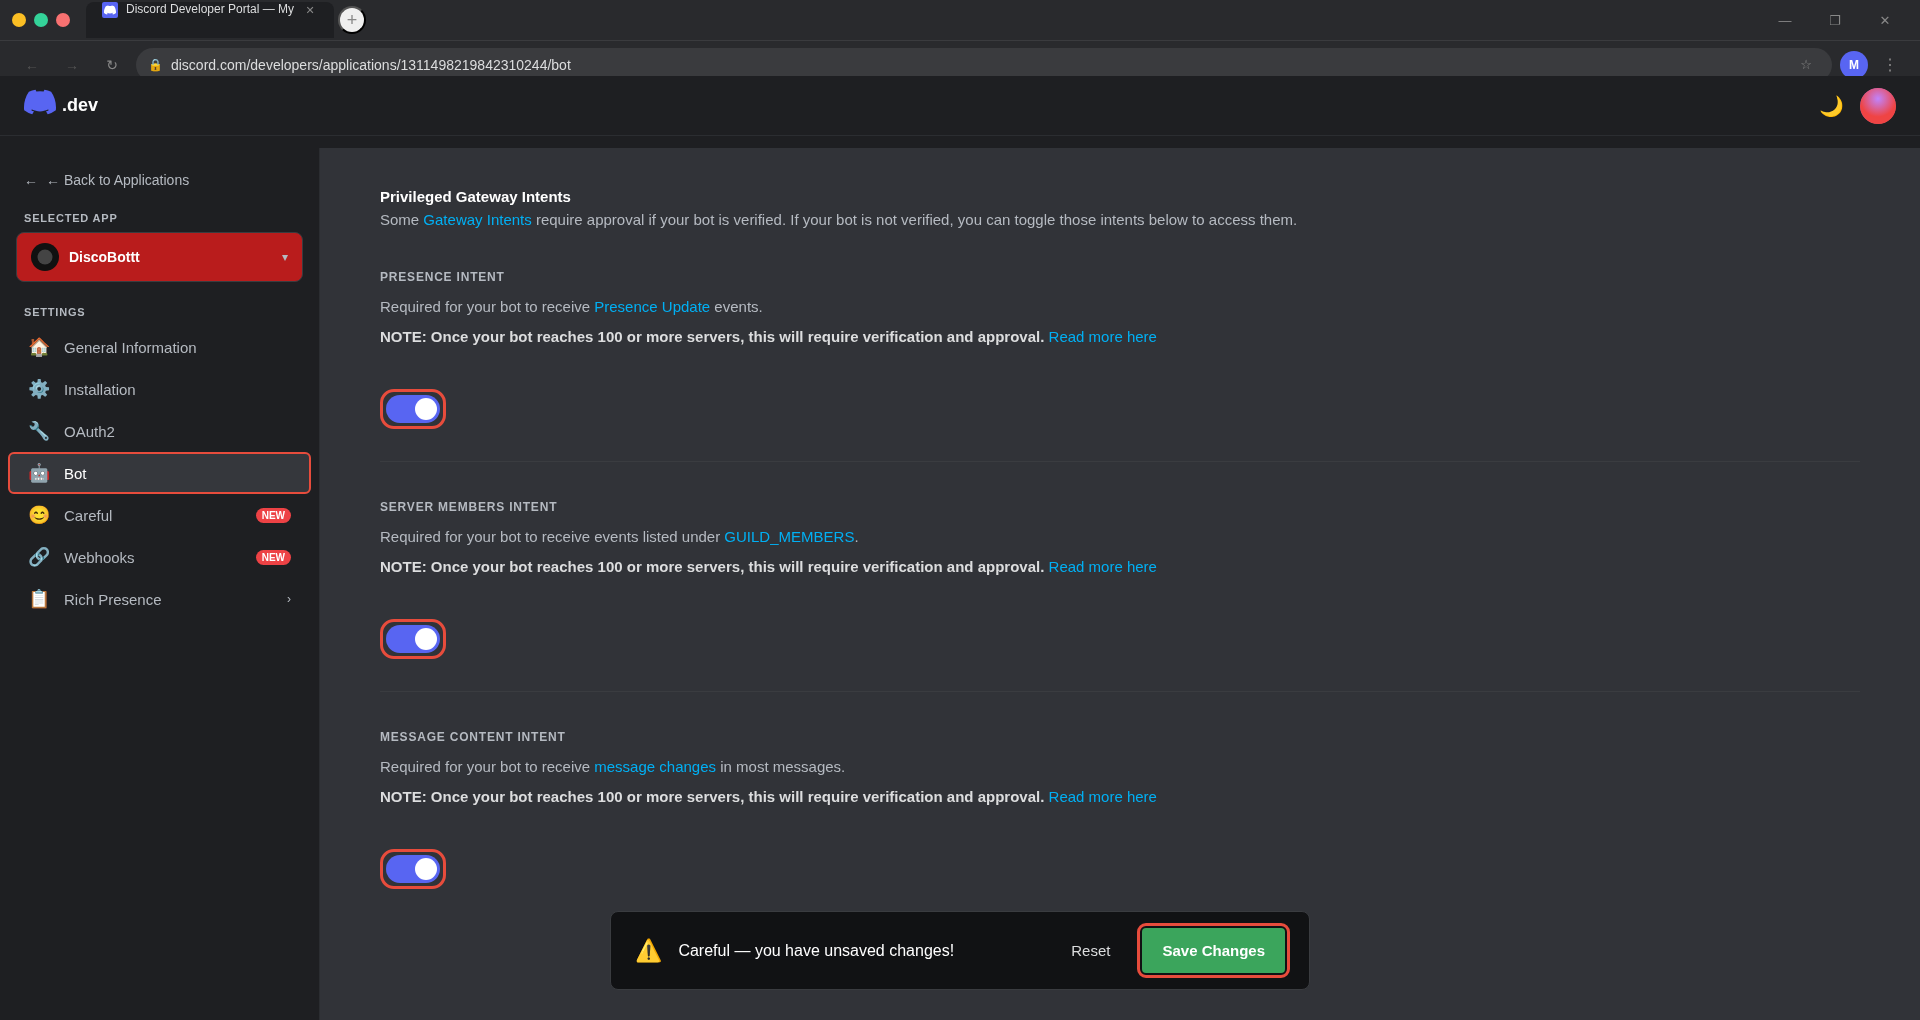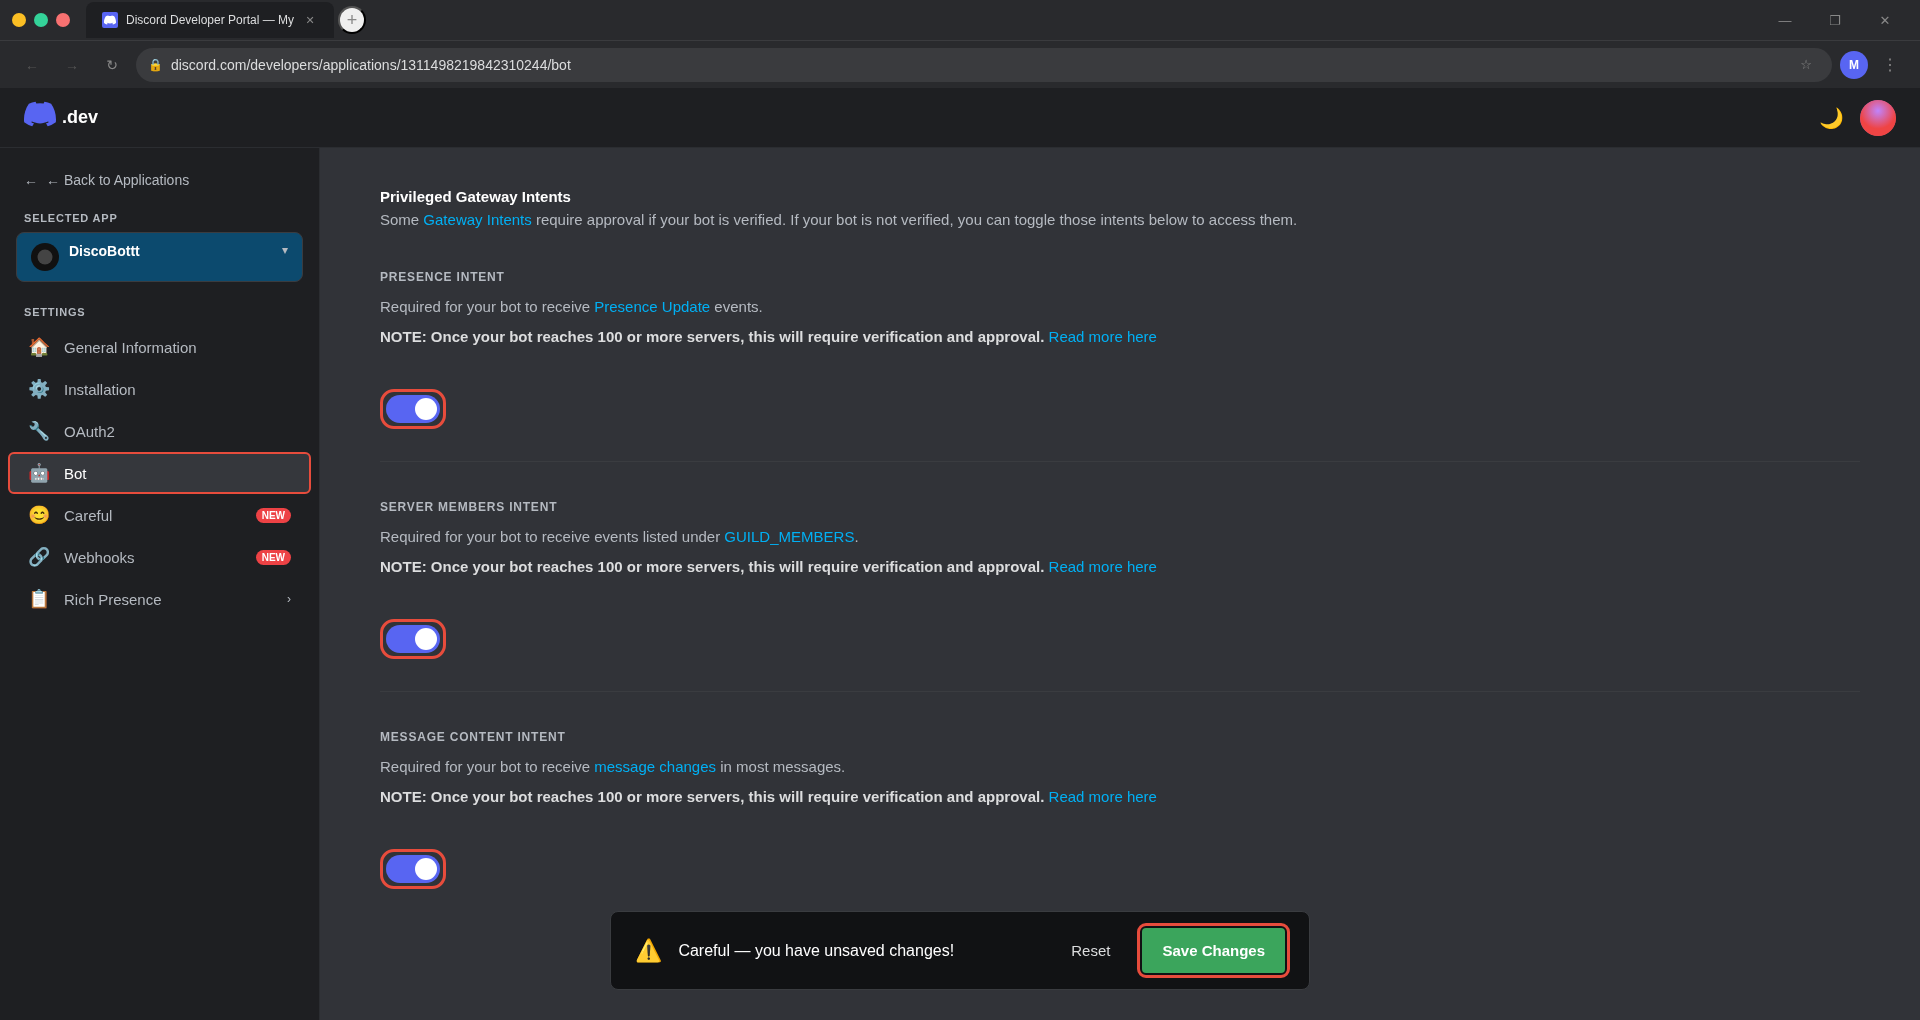--- a/index.html
+++ b/index.html
@@ -7,21 +7,21 @@
 
     
     .browser-chrome { background: #292a2d; flex-shrink: 0; }
     .browser-titlebar { display: flex; align-items: center; height: 40px; padding: 0 12px; gap: 8px; }
     .browser-controls { display: flex; gap: 8px; align-items: center; }
     .browser-btn { width: 14px; height: 14px; border-radius: 50%; border: none; cursor: pointer; font-size: 10px; display: flex; align-items: center; justify-content: center; color: transparent; }
     .browser-btn.minimize { background: #fbbf24; }
     .browser-btn.maximize { background: #34d399; }
     .browser-btn.close { background: #f87171; }
     .browser-tabs { display: flex; align-items: center; flex: 1; gap: 4px; margin-left: 8px; }
-    .browser-tab { display: flex; align-items: center; gap: 8px; background: #3c3d40; border-radius: 8px 8px 0 0; padding: 0 16px; height: 36px; min-width: 200px; max-width: 280px; }
+    .browser-tab { display: flex; align-items: flex-start; gap: 8px; background: #3c3d40; border-radius: 8px 8px 0 0; padding: 0 16px; height: 36px; min-width: 200px; max-width: 280px; }
     .browser-tab.active { background: #1e1f22; }
     .tab-favicon { width: 16px; height: 16px; border-radius: 2px; background: #5865f2; display: flex; align-items: center; justify-content: center; }
     .tab-title { font-size: 12px; color: #dcddde; flex: 1; white-space: nowrap; overflow: hidden; text-overflow: ellipsis; }
     .tab-close { width: 16px; height: 16px; border-radius: 50%; display: flex; align-items: center; justify-content: center; color: #888; font-size: 11px; cursor: pointer; }
     .new-tab-btn { width: 28px; height: 28px; border-radius: 50%; display: flex; align-items: center; justify-content: center; color: #888; font-size: 18px; cursor: pointer; }
     .window-controls { display: flex; gap: 4px; margin-left: auto; }
     .win-btn { width: 46px; height: 32px; display: flex; align-items: center; justify-content: center; color: #888; cursor: pointer; font-size: 13px; }
 
     .browser-navbar { display: flex; align-items: center; height: 48px; padding: 0 16px; gap: 8px; background: #292a2d; border-top: 1px solid #3a3b3e; }
     .nav-btn { width: 32px; height: 32px; border-radius: 50%; display: flex; align-items: center; justify-content: center; color: #888; font-size: 14px; cursor: pointer; }
@@ -31,32 +31,32 @@
     .address-text { font-size: 14px; color: #dcddde; flex: 1; }
     .address-actions { display: flex; gap: 4px; }
     .addr-action-btn { width: 28px; height: 28px; display: flex; align-items: center; justify-content: center; color: #888; cursor: pointer; font-size: 13px; }
     .profile-btn { width: 28px; height: 28px; border-radius: 50%; background: #5865f2; display: flex; align-items: center; justify-content: center; color: #fff; font-size: 12px; font-weight: bold; cursor: pointer; overflow: hidden; }
     .more-btn { width: 28px; height: 28px; display: flex; align-items: center; justify-content: center; color: #888; cursor: pointer; font-size: 16px; }
 
     
     .app-container { display: flex; flex: 1; overflow: hidden; }
 
     
-    .app-header { position: absolute; top: 88px; left: 0; right: 0; height: 60px; background: #1e1f22; display: flex; align-items: center; padding: 0 24px; z-index: 10; border-bottom: 1px solid #2b2d31; }
+    .app-header { position: absolute; top: 76px; left: 0; right: 0; height: 60px; background: #1e1f22; display: flex; align-items: center; padding: 0 24px; z-index: 10; border-bottom: 1px solid #2b2d31; }
     .discord-logo { display: flex; align-items: center; gap: 6px; color: #fff; font-weight: 700; font-size: 18px; }
     .discord-logo-icon { color: #5865f2; font-size: 28px; }
     .header-right { margin-left: auto; display: flex; align-items: center; gap: 16px; }
     .moon-btn { color: #888; font-size: 20px; cursor: pointer; }
     .user-avatar { width: 36px; height: 36px; border-radius: 50%; background: linear-gradient(135deg, #9b59b6, #e74c3c); cursor: pointer; overflow: hidden; display: flex; align-items: center; justify-content: center; }
 
     
     .sidebar { width: 320px; background: #1e1f22; flex-shrink: 0; padding: 16px 0; display: flex; flex-direction: column; border-right: 1px solid #2b2d31; overflow-y: auto; margin-top: 60px; }
     .back-link { display: flex; align-items: center; gap: 8px; color: #b5bac1; font-size: 14px; padding: 8px 24px; cursor: pointer; margin-bottom: 16px; }
     .section-label { font-size: 11px; font-weight: 700; color: #b5bac1; text-transform: uppercase; letter-spacing: 0.8px; padding: 0 24px; margin-bottom: 8px; }
-    .app-selector { margin: 0 16px 16px 16px; background: #0c4a6e; border-radius: 8px; padding: 10px 14px; display: flex; gap: 10px; cursor: pointer; border: 1px solid #3a3c40; }
+    .app-selector { margin: 0 16px 16px 16px; background: #b91c1c; border-radius: 8px; padding: 10px 14px; display: flex; align-items: center; gap: 10px; cursor: pointer; border: 1px solid #3a3c40; }
     .app-icon { width: 28px; height: 28px; border-radius: 50%; background: #111; display: flex; align-items: center; justify-content: center; flex-shrink: 0; }
     .app-name { color: #fff; font-size: 14px; font-weight: 600; flex: 1; }
     .dropdown-arrow { color: #b5bac1; font-size: 12px; }
     .settings-label { font-size: 11px; font-weight: 700; color: #b5bac1; text-transform: uppercase; letter-spacing: 0.8px; padding: 0 24px; margin: 8px 0; }
     .nav-item { display: flex; align-items: center; gap: 12px; padding: 10px 20px; cursor: pointer; border-radius: 6px; margin: 0 8px; color: #b5bac1; font-size: 15px; position: relative; }
     .nav-item.active { background: #35373c; color: #fff; outline: 2px solid #e74c3c; outline-offset: -2px; }
     .nav-item-icon { font-size: 18px; width: 24px; display: flex; align-items: center; justify-content: center; flex-shrink: 0; }
     .nav-item-label { flex: 1; }
     .new-badge { background: #ed4245; color: #fff; font-size: 10px; font-weight: 700; padding: 2px 6px; border-radius: 8px; text-transform: uppercase; }
     .nav-item-chevron { color: #b5bac1; font-size: 12px; }

